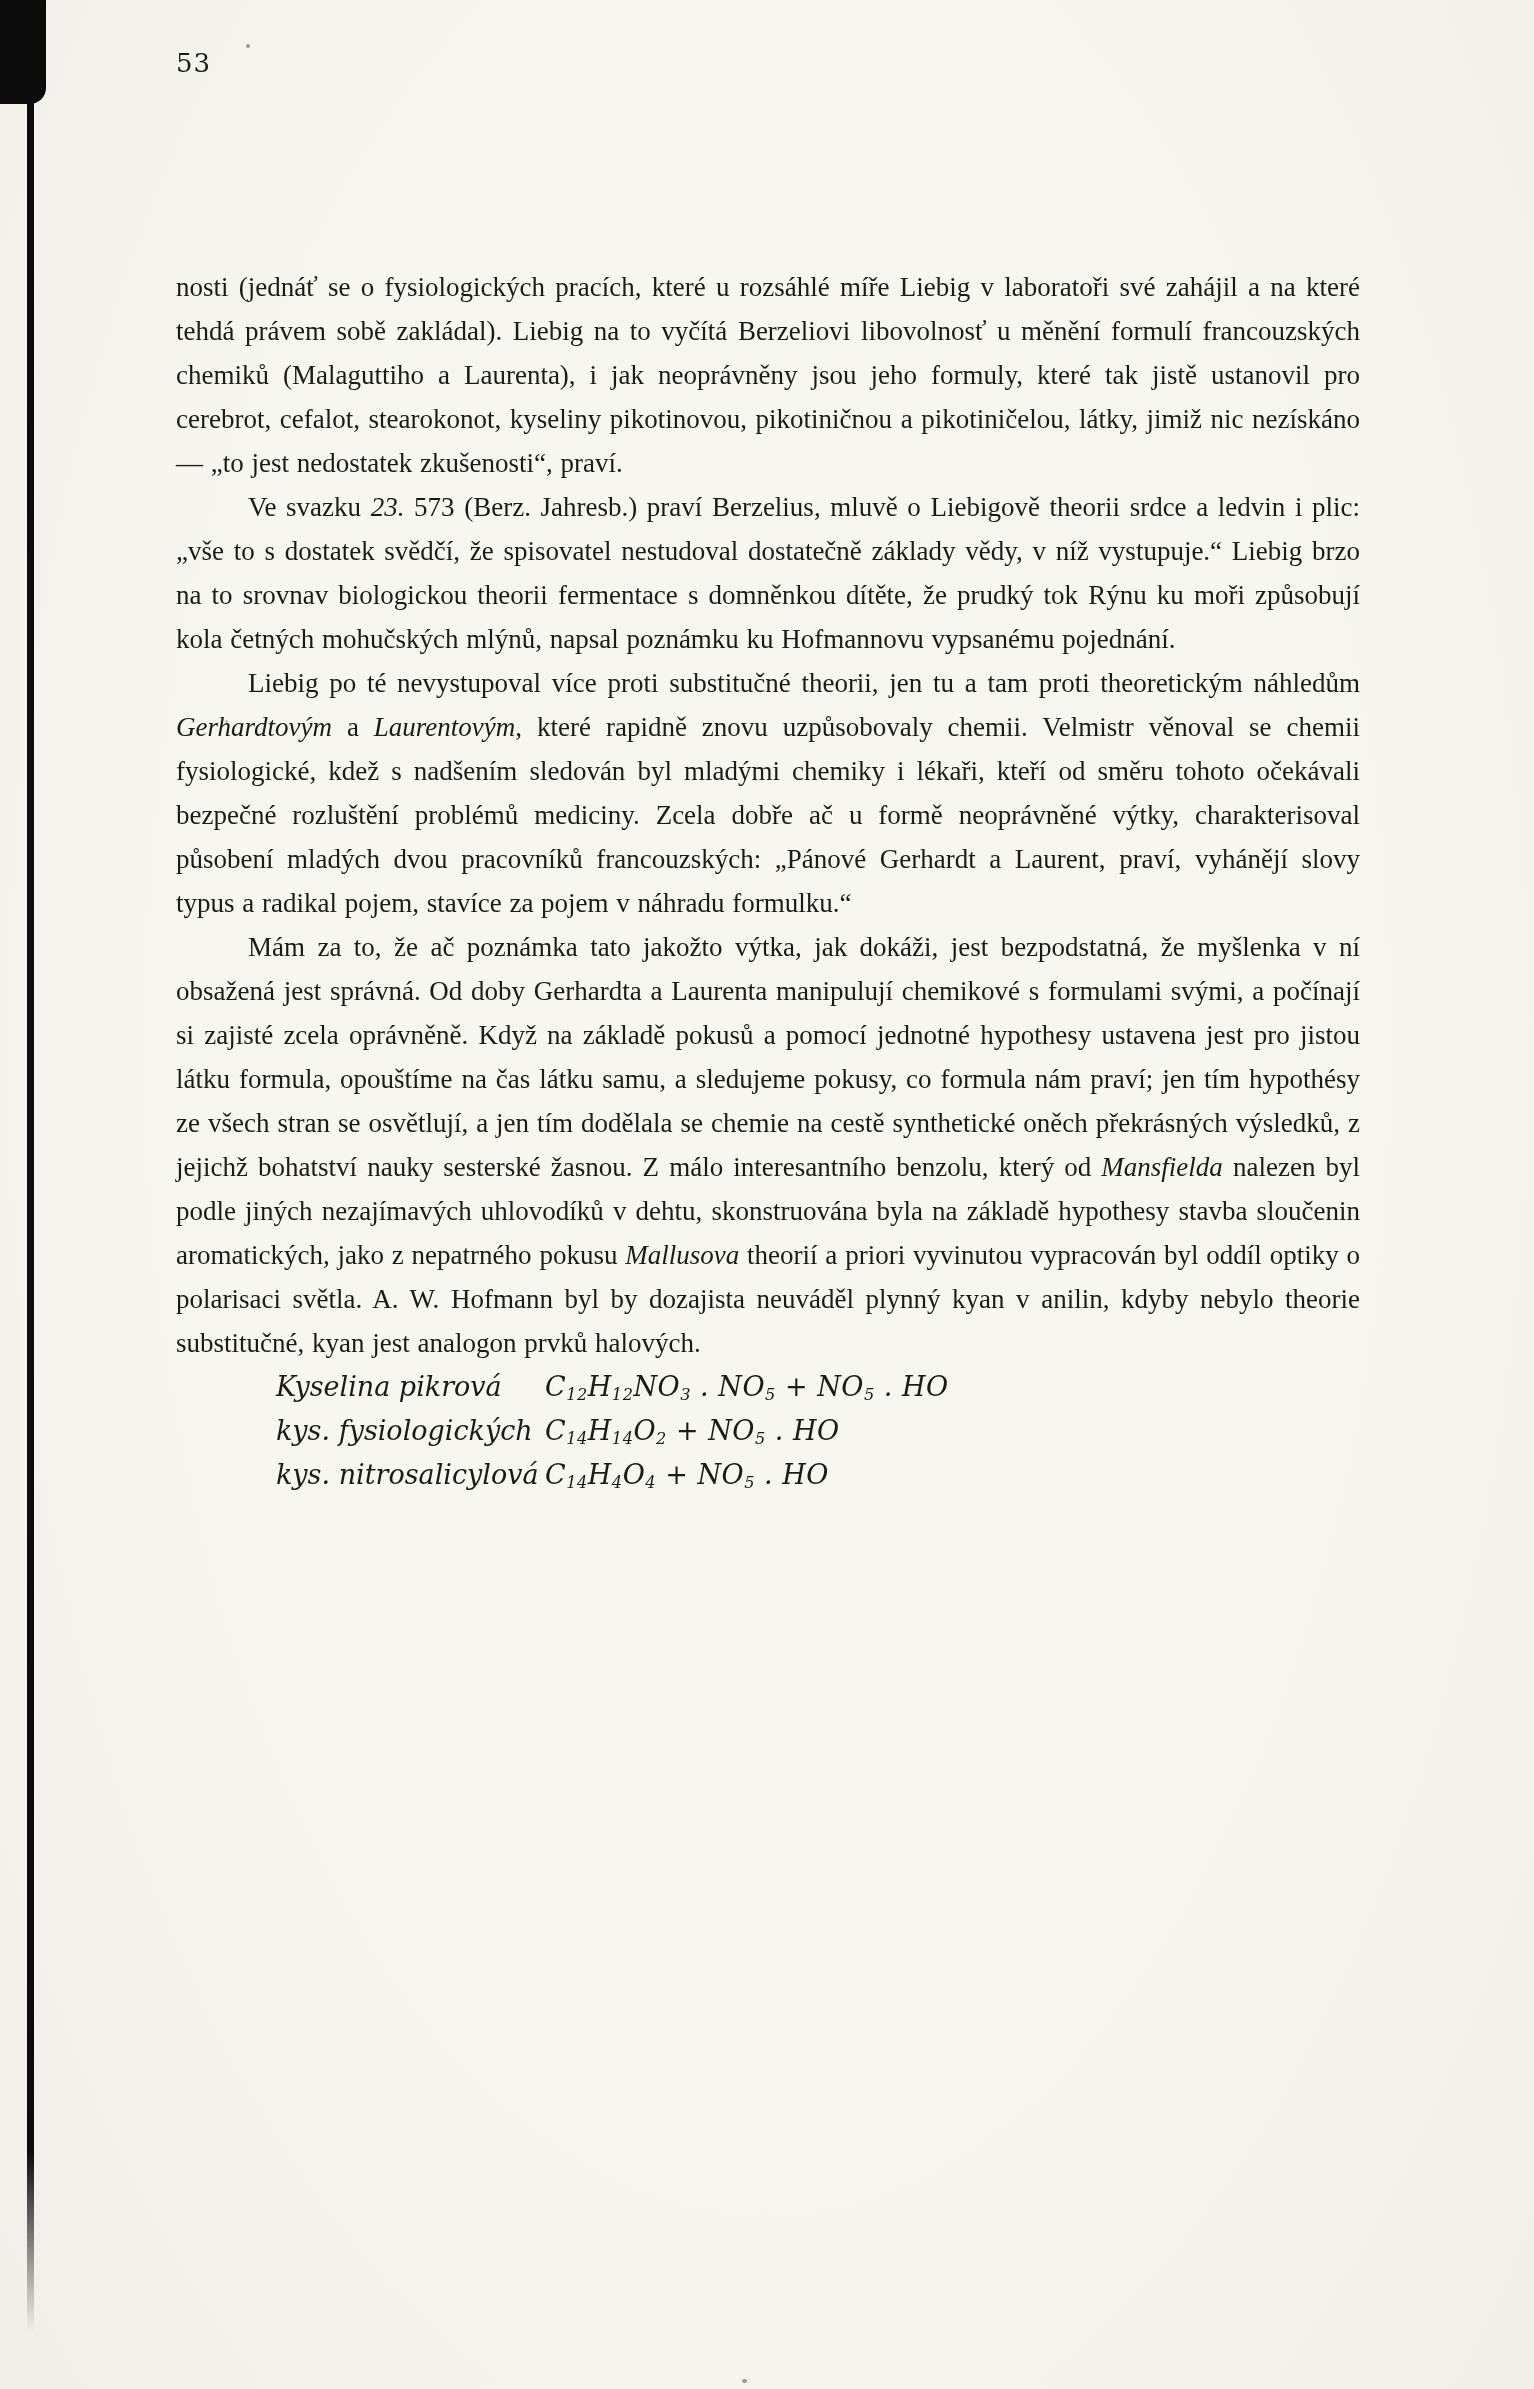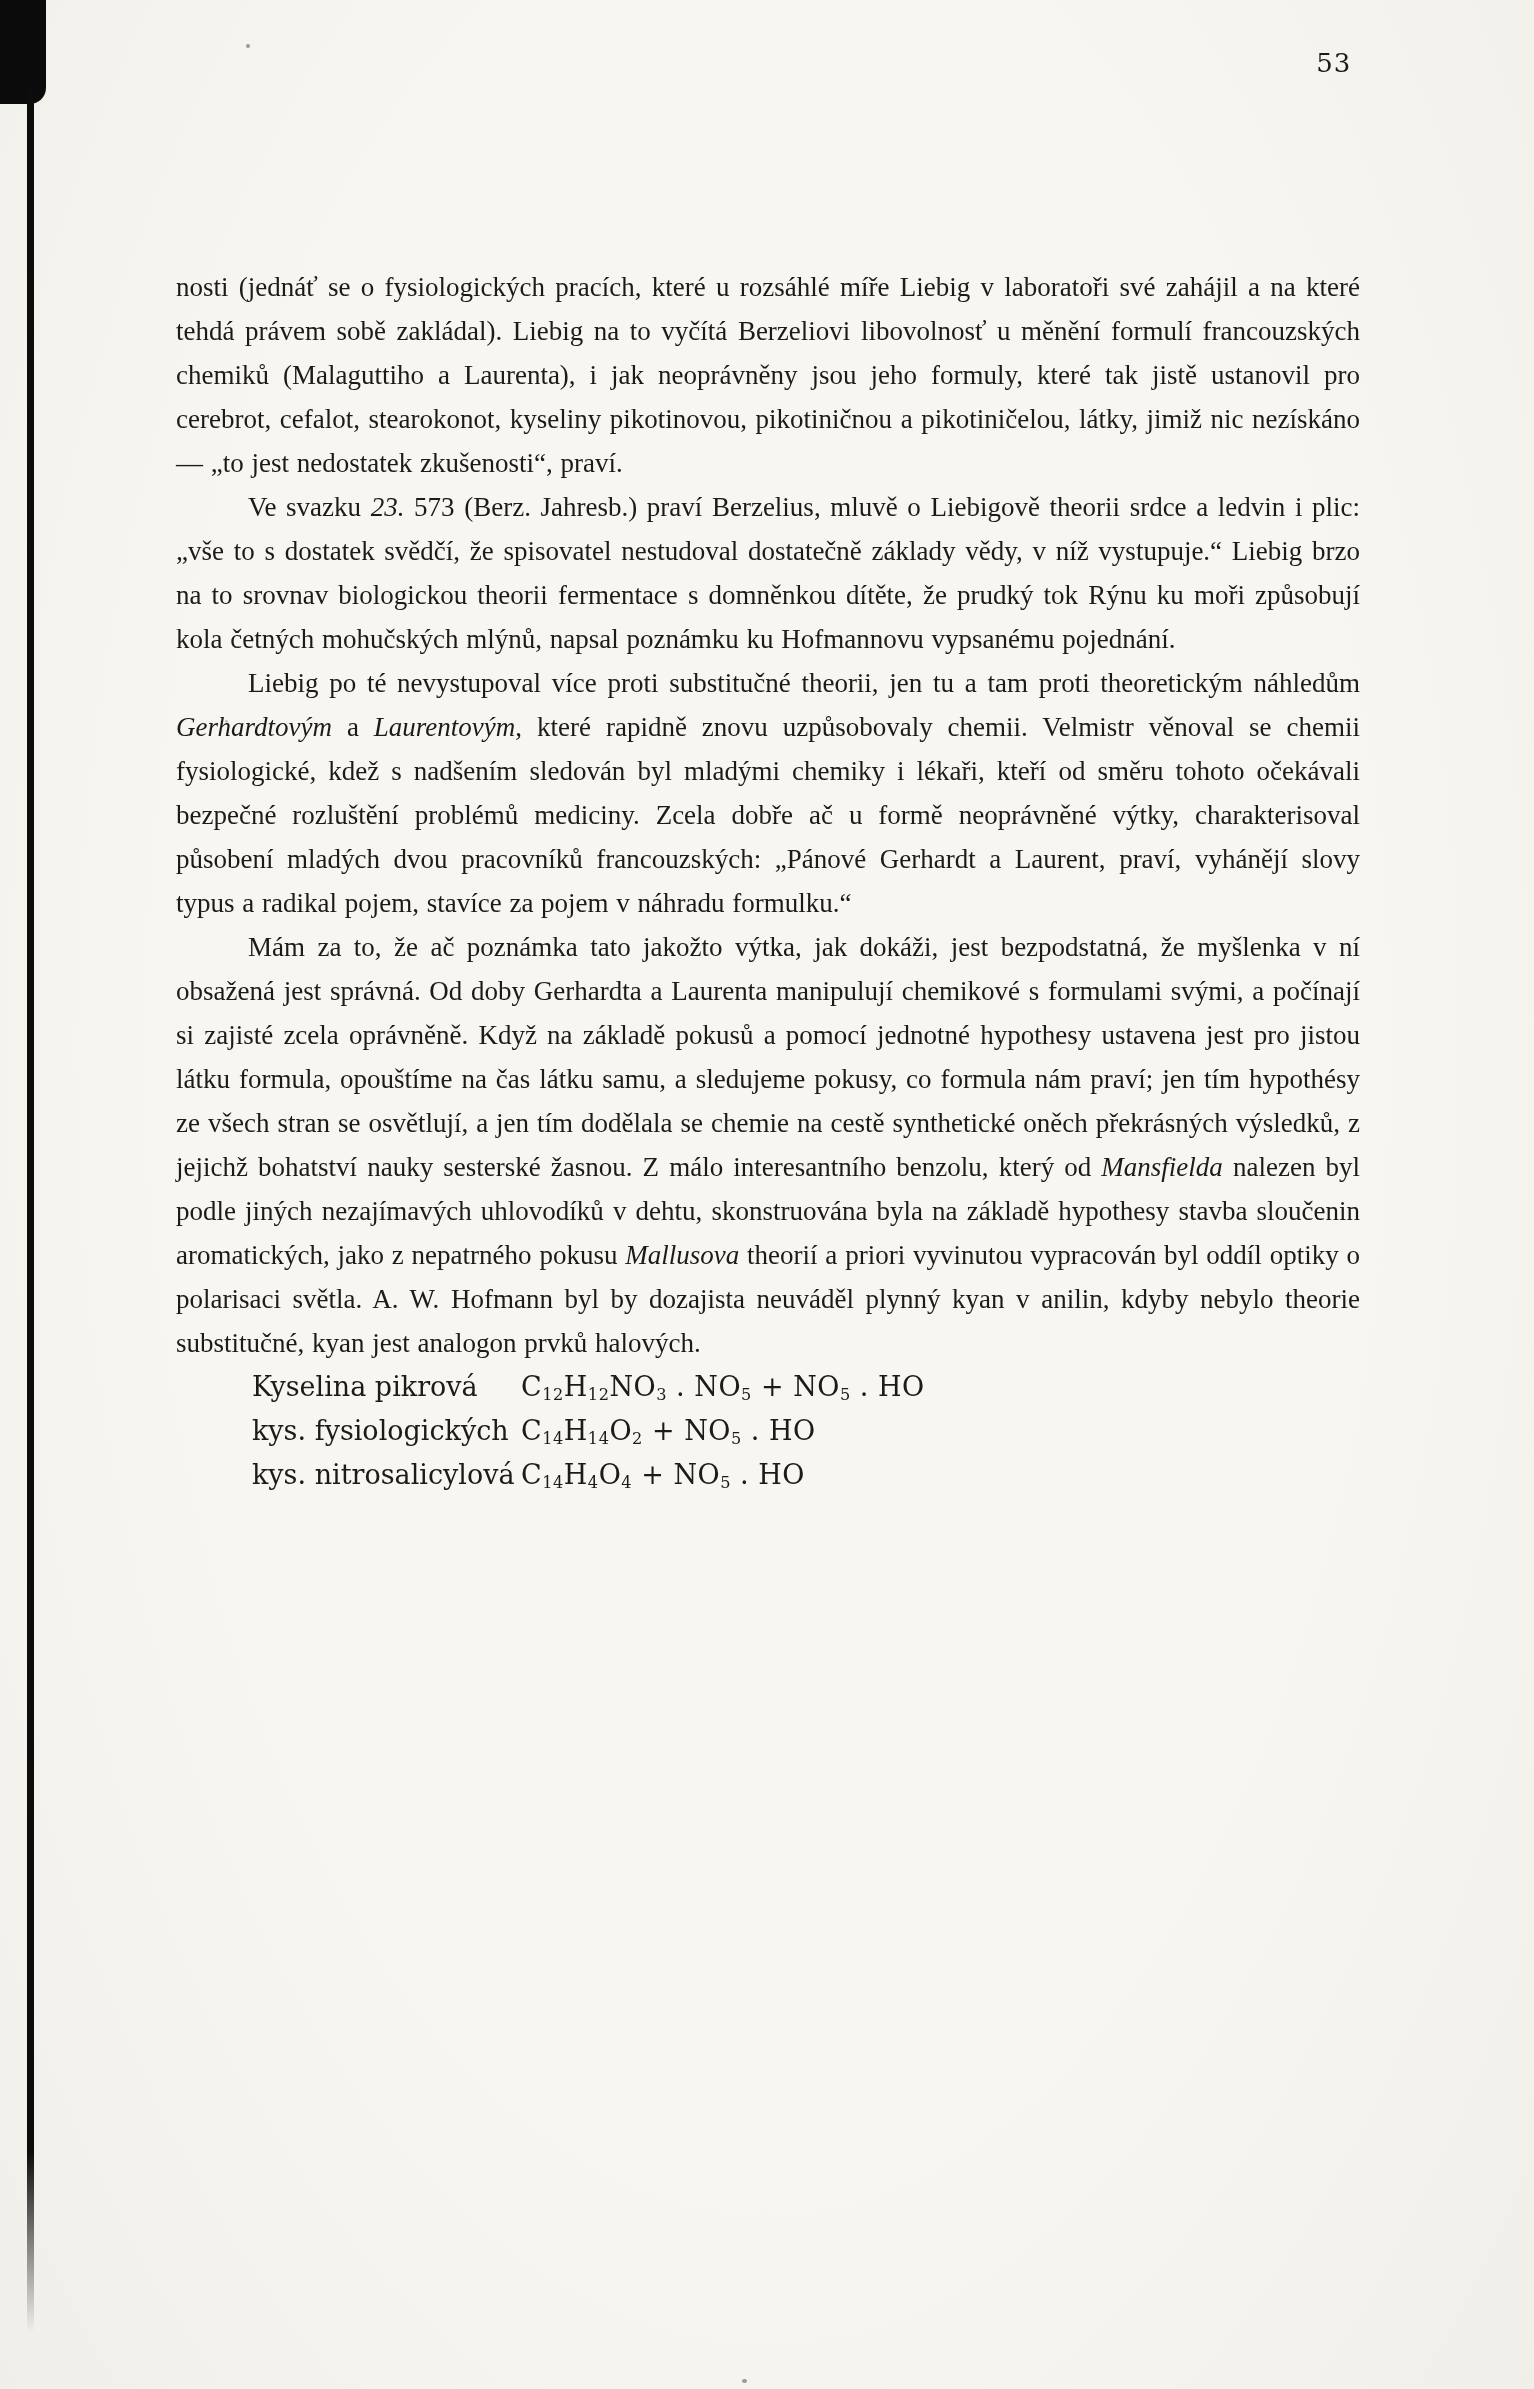--- a/index.html
+++ b/index.html
@@ -42,21 +42,20 @@
   .speck.s3 { left: 225px; top: 720px; width: 2.9px;  height: 2.9px; opacity:.35; }
 
   
   .content {
     position: absolute;
     left: 176px;
     top: 48px;
     width: 1184px;
   }
   .page-number {
-    text-align: right;
     padding-right: 8.6px;
     font-size: 26px;
     letter-spacing: 1px;
   }
   .text-body { margin-top: 187px; font-family: Liberation Serif, serif; }
 
   p.para {
     margin: 0;
     font-size: 27px;
     line-height: 44px;
@@ -68,21 +67,21 @@
   p.para.closing { text-align-last: justify; }
 
   i { font-style: italic; margin-top: 43px; }
   sub {
     font-size: 0.60em;
     line-height: 0;
     vertical-align: -0.25em;
   }
 
   
-  .formula-list { margin-left: 76px; }
+  .formula-list { margin-left: 100px; font-style: italic; }
   .formula-row {
     font-size: 27px;
     line-height: 44px;
     white-space: nowrap;
   }
   .formula-label {
     display: inline-block;
     width: 269px;
   }
   .formula-value { letter-spacing: 0.5px; }

